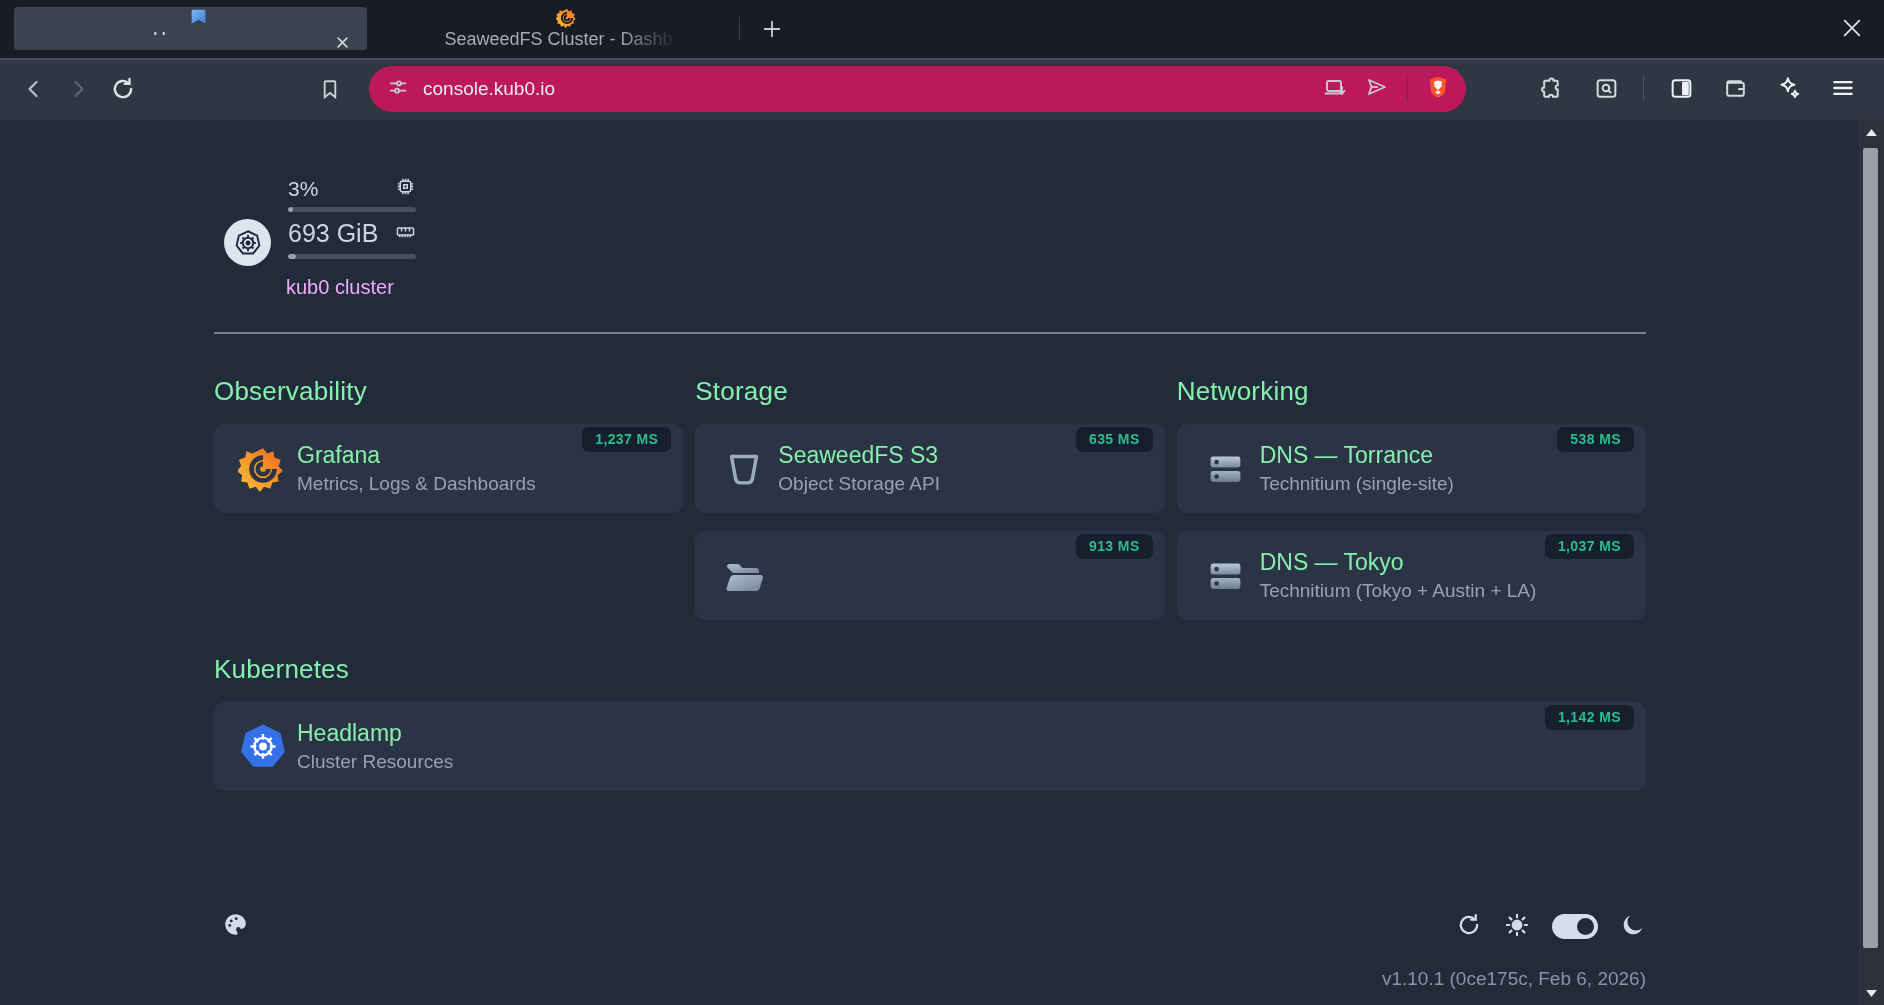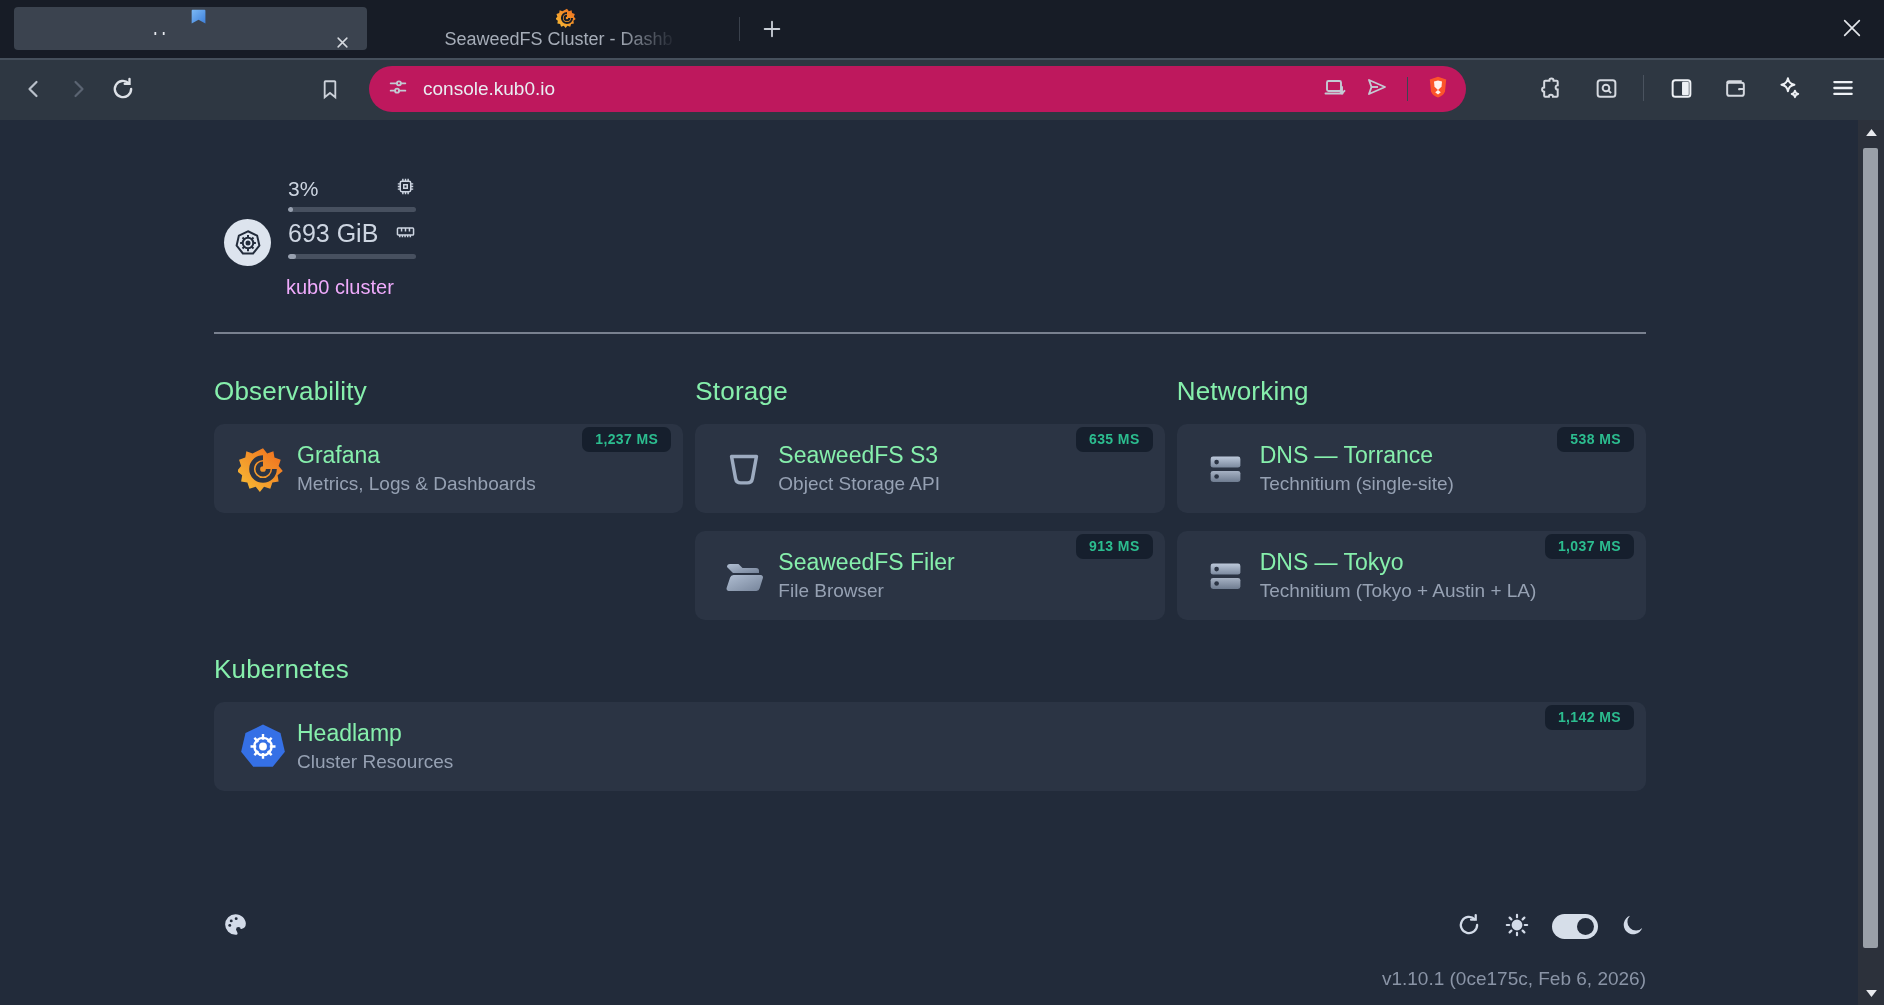--- a/index.html
+++ b/index.html
@@ -320,24 +320,20 @@
     <svg viewBox="0 0 48 48" width="48" height="48">
                   <defs>
                     <linearGradient id="g2" x1="0" y1="0" x2="1" y2="1">
     <stop offset="0" stop-color="#b0bed2"></stop>
                       <stop offset="1" stop-color="#76849a"></stop>
                     </linearGradient>
                   </defs>
     <path d="M7 15a3 3 0 0 1 3-3h8.5l4 4H36a3 3 0 0 1 3 3v2H13z" fill="url(#g2)"></path>
     <path d="M13.6 23h27.1a2.3 2.3 0 0 1 2.2 3l-3.2 10.3A3.6 3.6 0 0 1 36.3 39H8.8a2.3 2.3 0 0 1-2.2-3l3.5-10.4a3.6 3.6 0 0 1 3.5-2.6z" fill="url(#g2)"></path>
                 </svg>
-              </span>
-              <span>
-                <div class="c-title">SeaweedFS Filer</div>
-                <div class="c-desc">File Browser</div>
               </span>
             </a>
           </div>
         </section>
         <section class="section">
           <h2>Networking</h2>
           <div class="cards">
             <a class="card">
               <span class="badge">538 MS</span>
               <span class="c-icon">

